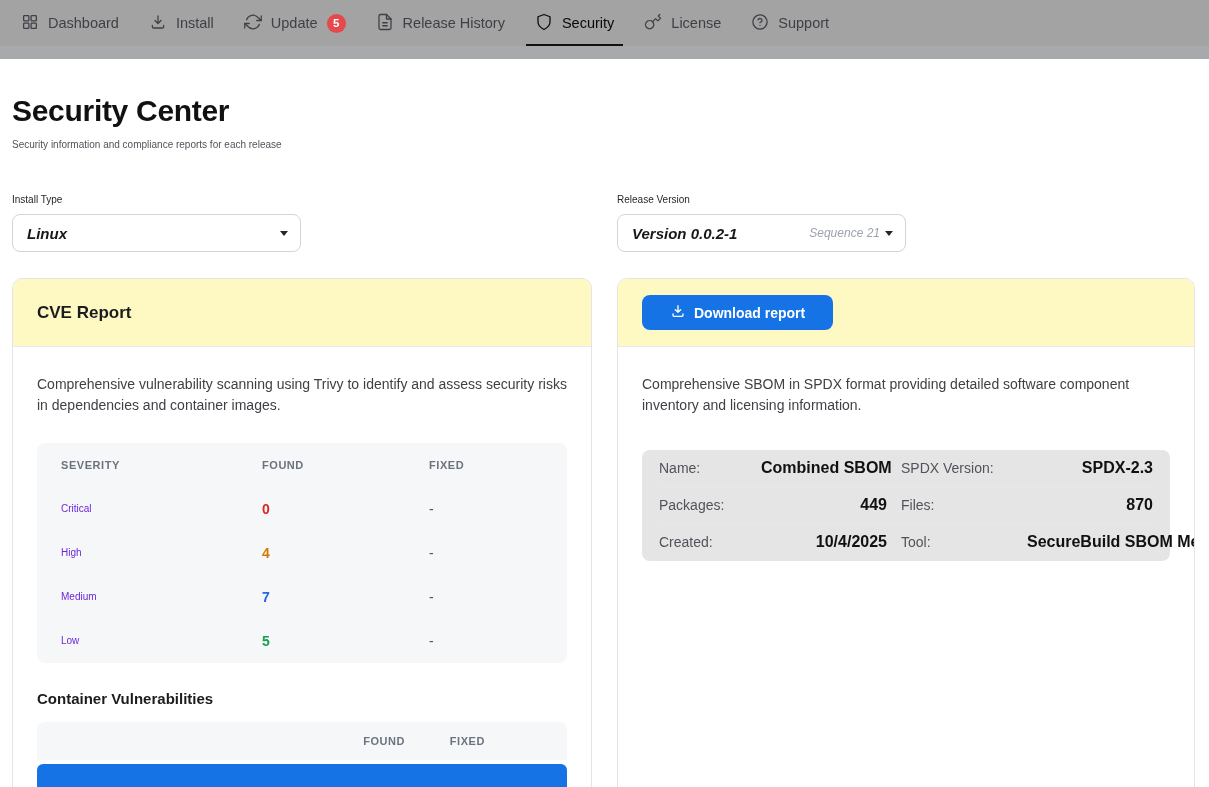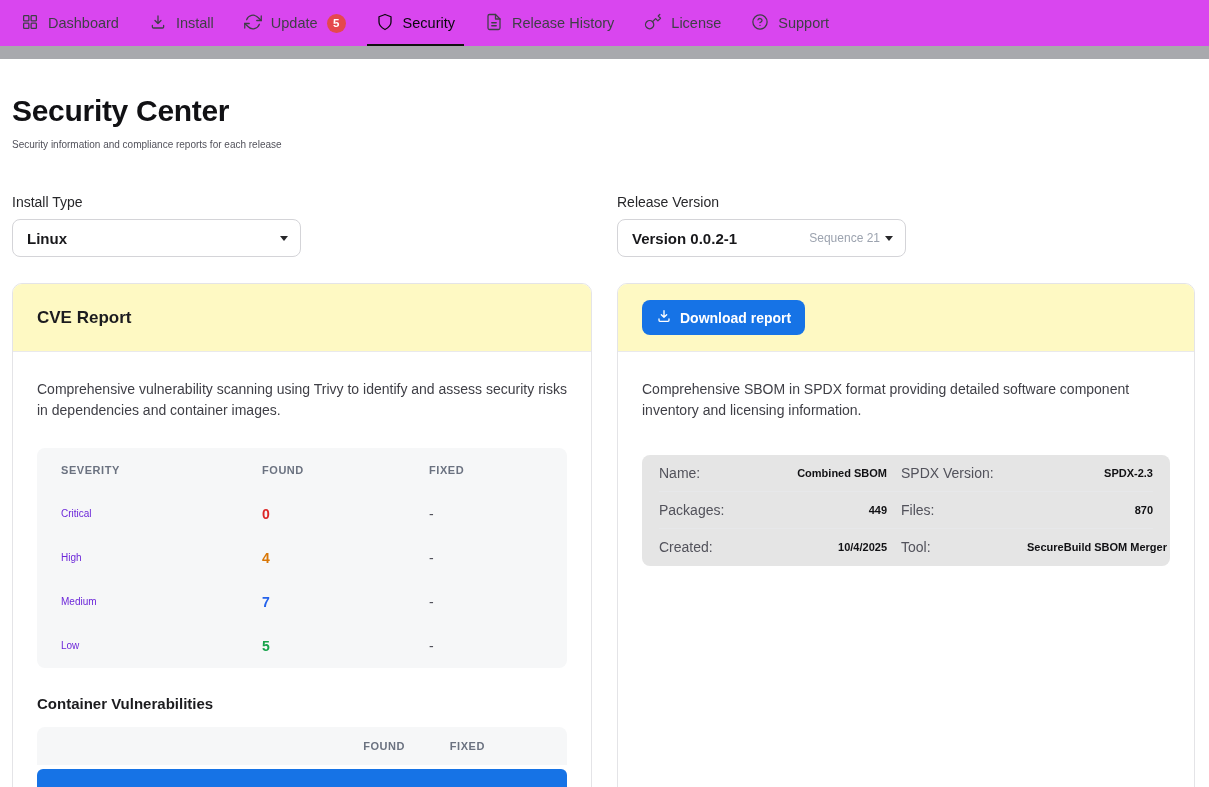--- a/index.html
+++ b/index.html
@@ -1,43 +1,43 @@
 <!DOCTYPE html>
 <html><head>
 <meta charset="utf-8">
 <style>
   * { margin:0; padding:0; box-sizing:border-box; }
   html,body { width:1209px; height:787px; overflow:hidden; background:#ffffff;
     font-family:"Liberation Sans","DejaVu Sans",sans-serif; color:#18181b; }
 
   
-  .topnav { height:46px; background:#d946ef; display:flex; align-items:stretch; padding-left:6px; }
+  .topnav { height:46px; background:#a3a3a3; display:flex; align-items:stretch; padding-left:6px; }
   .nav-item { display:flex; align-items:center; gap:9px; padding:0 15px; font-size:14.5px;
     font-weight:500; color:#3f3f46; cursor:pointer; position:relative; white-space:nowrap; }
   .nav-item svg { width:18px; height:18px; stroke:currentColor; fill:none;
     stroke-width:1.7; stroke-linecap:round; stroke-linejoin:round; }
   .nav-item.active { color:#09090b; }
   .nav-item.active::after { content:""; position:absolute; left:6px; right:6px; bottom:0;
     height:2px; background:#111111; }
   .nav-badge { min-width:19px; height:19px; border-radius:10px; color:#fff; font-size:11.5px;
     font-weight:700; display:flex; align-items:center; justify-content:center; padding:0 5px; }
 
   .divider-bar { height:13px; width:100%; }
 
   
   .content { padding:0 14px 0 12px; }
   .page-title { margin-top:35px; font-size:30px; font-weight:700; letter-spacing:-0.3px; color:#111114; }
   .page-subtitle { margin-top:11px; font-size:10px; color:#52525b; }
 
   .cols { display:grid; grid-template-columns:580px 578px; column-gap:25px; align-items:stretch; }
   .filters { margin-top:44px; }
-  .filter-label { font-size:14px; font-weight:500; color:#27272a; }
+  .filter-label { font-size:10px; font-weight:500; color:#27272a; }
   .select { margin-top:9px; width:289px; height:38px; border:1px solid #d4d4d8; border-radius:8px;
     background:#fff; display:flex; align-items:center; justify-content:space-between;
-    padding:0 12px 0 14px; cursor:pointer; }
+    padding:0 12px 0 14px; cursor:pointer;font-style:italic; }
   .select-value { font-size:15px; font-weight:700; color:#18181b; }
   .select-right { display:flex; align-items:center; gap:5px; }
   .select-seq { font-size:12px; color:#9ca3af; }
   .caret { width:0; height:0; border-left:4.5px solid transparent; border-right:4.5px solid transparent;
     border-top:5.5px solid #27272a; }
 
   
   .cards { margin-top:26px; }
   .card { border:1px solid #e4e4e7; border-radius:10px; background:#fff; overflow:hidden; }
   .card-header { background:#fef9c3; border-bottom:1px solid #e9e9ec; padding:0 24px; height:68px;
@@ -56,29 +56,29 @@
   .sev-fixed { font-size:14px; color:#52525b; }
 
   .section-title { margin-top:27px; font-size:15px; font-weight:700; color:#1c1c1f; }
   .cont-head-row { margin-top:15px; background:#f6f7f8; border-radius:8px 8px 0 0;
     display:grid; grid-template-columns:1fr 80px 58px; align-items:center; height:38px; padding:0 24px; }
   .cont-head-row .right { text-align:right; }
   .cutoff-row { margin-top:4px; height:40px; border-radius:6px; }
 
   
   .btn-primary { display:flex; align-items:center; gap:8px; color:#fff; font-size:14px; font-weight:600;
-    border:none; border-radius:8px; padding:8px 14px; cursor:pointer; }
+    border:none; border-radius:8px; padding:8px 28px; cursor:pointer; }
   .btn-primary svg { width:16px; height:16px; stroke:#fff; fill:none; stroke-width:2;
     stroke-linecap:round; stroke-linejoin:round; }
   .sbom-grid { margin-top:33px; background:#e5e5e5; border-radius:8px; padding:0 17px; }
   .sbom-row { display:grid; grid-template-columns:88px minmax(0,1fr) 112px minmax(0,1fr);
     column-gap:14px; align-items:center; height:37px; border-bottom:1px solid #e7e8ea; }
   .sbom-row:last-child { border-bottom:none; }
   .sbom-label { font-size:14px; color:#52525b; }
-  .sbom-value { font-size:11px; font-weight:700; color:#111114; text-align:right; white-space:nowrap; }
+  .sbom-value { font-size:16px; font-weight:700; color:#111114; text-align:right; white-space:nowrap; }
 </style>
 </head>
 <body>
 
 <nav class="topnav">
   <div class="nav-item">
     <span><svg viewBox="0 0 24 24">
           <rect x="3.5" y="3.5" width="7" height="7" rx="1"></rect>
           <rect x="13.5" y="3.5" width="7" height="7" rx="1"></rect>
           <rect x="3.5" y="13.5" width="7" height="7" rx="1"></rect>
@@ -96,33 +96,33 @@
   <div class="nav-item">
     <span><svg viewBox="0 0 24 24">
           <path d="M23 4v6h-6"></path>
           <path d="M1 20v-6h6"></path>
           <path d="M3.51 9a9 9 0 0 1 14.85-3.36L23 10"></path>
           <path d="M20.49 15a9 9 0 0 1-14.85 3.36L1 14"></path>
         </svg></span>
     <span>Update</span>
     <span class="nav-badge" style="background: rgb(229, 72, 77);">5</span>
   </div>
-  <div class="nav-item active">
-    <span><svg viewBox="0 0 24 24">
-          <path d="M12 22s8-4 8-10V5l-8-3-8 3v7c0 6 8 10 8 10z"></path>
-        </svg></span>
-    <span>Security</span>
-  </div>
   <div class="nav-item">
     <span><svg viewBox="0 0 24 24">
           <path d="M14 2H6a2 2 0 0 0-2 2v16a2 2 0 0 0 2 2h12a2 2 0 0 0 2-2V8z"></path>
           <path d="M14 2v6h6"></path>
           <path d="M9 13h6M9 17h6"></path>
         </svg></span>
     <span>Release History</span>
+  </div>
+  <div class="nav-item active">
+    <span><svg viewBox="0 0 24 24">
+          <path d="M12 22s8-4 8-10V5l-8-3-8 3v7c0 6 8 10 8 10z"></path>
+        </svg></span>
+    <span>Security</span>
   </div>
   <div class="nav-item">
     <span><svg viewBox="0 0 24 24">
           <path d="M21 2l-2 2m-7.61 7.61a5.5 5.5 0 1 1-7.778 7.778 5.5 5.5 0 0 1 7.777-7.777zm0 0L15.5 7.5m0 0l3 3L22 7l-3-3"></path>
         </svg></span>
     <span>License</span>
   </div>
   <div class="nav-item">
     <span><svg viewBox="0 0 24 24">
           <circle cx="12" cy="12" r="9.5"></circle>

